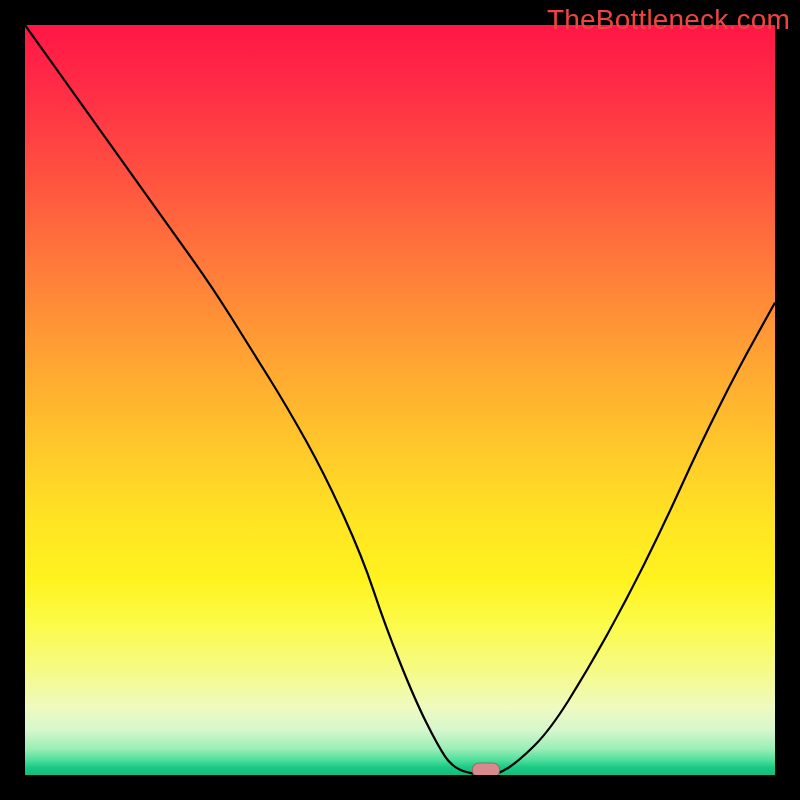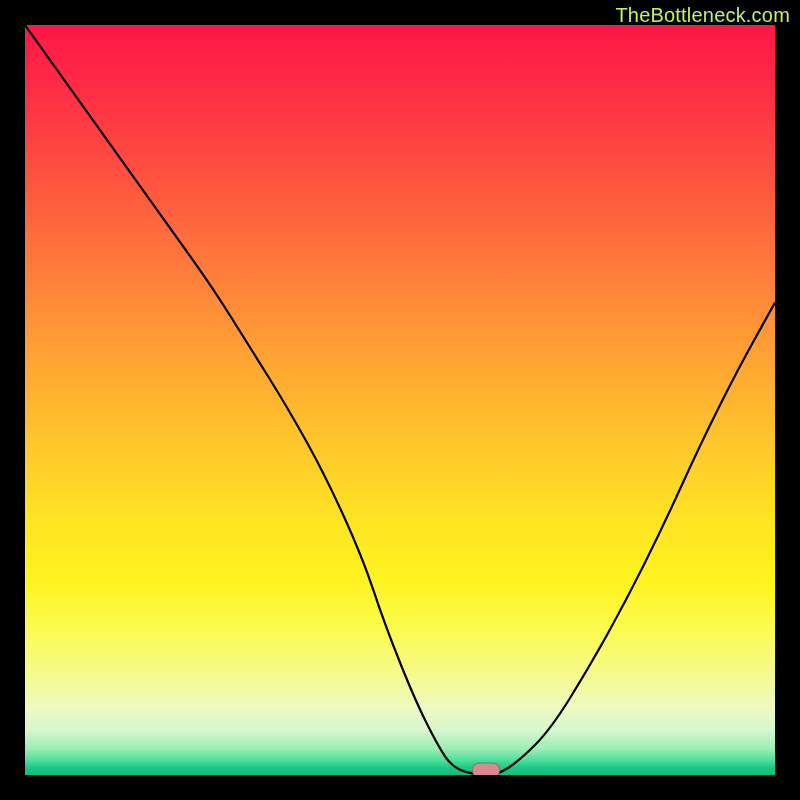--- a/index.html
+++ b/index.html
@@ -11,22 +11,22 @@
   .chart-container {
     position: relative;
     width: 800px;
     height: 800px;
     background: #000;
   }
   .watermark {
     position: absolute;
     top: 4px;
     right: 10px;
-    color: #bef264;
-    font-size: 20px;
+    color: #ef4444;
+    font-size: 28px;
     font-weight: 500;
     z-index: 10;
     letter-spacing: 0.2px;
   }
   .plot-area {
     position: absolute;
     left: 25px;
     top: 25px;
     width: 750px;
     height: 750px;

